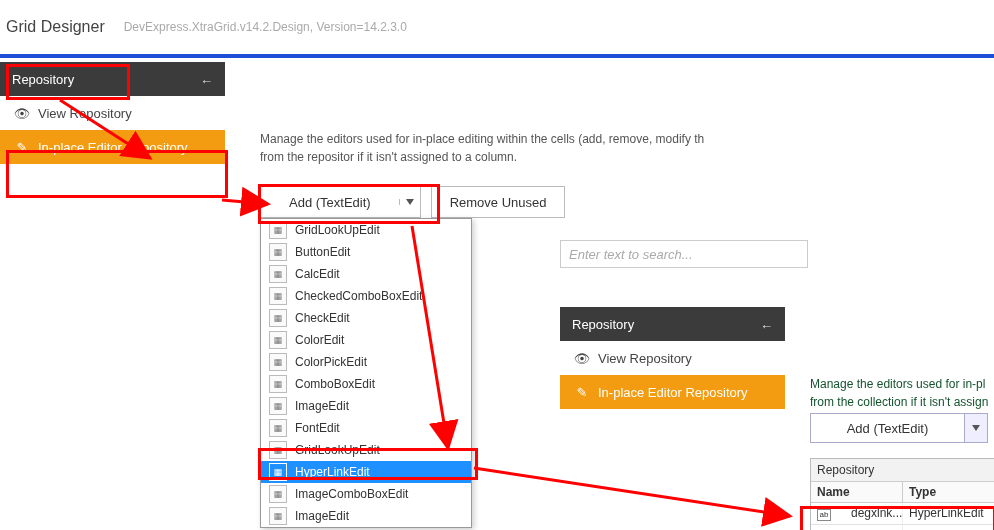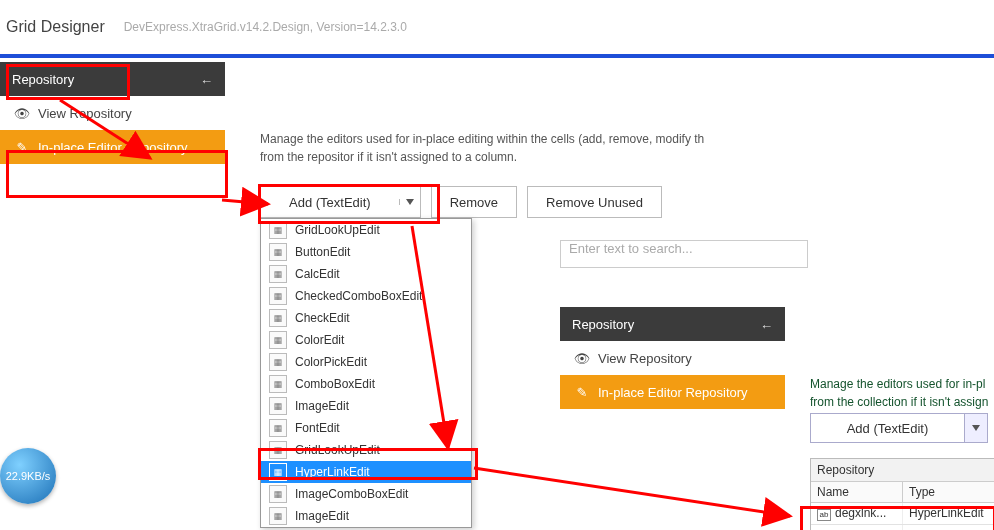--- a/index.html
+++ b/index.html
@@ -14,40 +14,40 @@
   .sb-item{height:34px;display:flex;align-items:center;gap:8px;padding:0 14px;color:#444;cursor:pointer}
   .sb-item .ic{width:16px;height:16px;display:flex;align-items:center;justify-content:center}
   .sb-item.active{background:#f39c12;color:#fff}
   
   .helptext{position:absolute;left:260px;top:72px;width:520px;color:#555;font-size:12px;line-height:1.5}
   .btnrow{position:absolute;left:260px;top:128px;display:flex;gap:10px}
   .btn{height:30px;border:1px solid #bbb;background:#fff;padding:0 18px;display:flex;align-items:center;justify-content:center;cursor:pointer;color:#333;font-size:13px}
   .btn.split{padding:0;display:flex}
   .btn.split .main{padding:0 28px;display:flex;align-items:center}
   .btn.split .dd{width:20px;border-left:1px solid #bbb;display:flex;align-items:center;justify-content:center}
-  .search{position:absolute;left:560px;top:182px;width:230px;height:26px;border:1px solid #ccc;padding:0 8px;color:#aaa;display:flex;align-items:flex-start;}
+  .search{position:absolute;left:560px;top:182px;width:230px;height:26px;border:1px solid #ccc;padding:0 8px;color:#aaa;display:flex;align-items:center;font-style:italic}
   
   .menu{position:absolute;left:260px;top:160px;width:210px;border:1px solid #999;background:#fff;box-shadow:2px 2px 6px rgba(0,0,0,.2)}
   .mi{height:22px;display:flex;align-items:center;gap:8px;padding:0 8px;font-size:12px;cursor:pointer}
   .mi .mic{width:16px;height:16px;border:1px solid #bbb;display:flex;align-items:center;justify-content:center;font-size:9px;color:#777;background:#fafafa}
   .mi.sel{background:#1e90ff;color:#fff}
   .mi.sel .mic{border-color:#fff;background:#1e90ff;color:#fff}
   
   .sb2{position:absolute;left:560px;top:249px;width:225px}
   .help2{position:absolute;left:810px;top:317px;width:184px;color:#14532d;font-size:12px;line-height:1.5}
   .mini-split{position:absolute;left:810px;top:355px;width:176px;height:28px;border:1px solid #aac;display:flex}
   .mini-split .main{flex:1;display:flex;align-items:center;justify-content:center;font-size:13px}
   .mini-split .dd{width:22px;border-left:1px solid #aac;background:#eef;display:flex;align-items:center;justify-content:center}
   .grid{position:absolute;left:810px;top:400px;width:184px;border:1px solid #bbb;font-size:12px}
   .grid .grp{background:#f2f2f2;padding:4px 6px;border-bottom:1px solid #ccc}
   .grid .hdr{display:flex;background:#fafafa;border-bottom:1px solid #ccc}
-  .grid .hdr div{flex:1;padding:3px 6px;font-weight:normal;border-right:1px solid #ccc}
+  .grid .hdr div{flex:1;padding:3px 6px;font-weight:bold;border-right:1px solid #ccc}
   .grid .row{display:flex;border-bottom:1px solid #e2e2e2}
   .grid .row div{flex:1;padding:3px 6px;border-right:1px solid #eee;overflow:hidden;white-space:nowrap}
-  .grid .ric{display:inline-block;width:12px;height:10px;border:1px solid #888;margin-right:4px;font-size:8px;text-align:center;line-height:10px}
+  .grid .ric{display:inline-block;width:12px;height:10px;border:1px solid #888;margin-right:20px;font-size:8px;text-align:center;line-height:10px}
   
   .hl{position:absolute;border:3px solid #ff0000;pointer-events:none}
   
   svg.arrows{position:absolute;left:0;top:0;width:994px;height:506px;pointer-events:none}
   
   .bubble{position:absolute;left:0;top:390px;width:56px;height:56px;border-radius:50%;background:radial-gradient(circle at 35% 30%,#7fd0ff,#1b6fb5);color:#fff;font-size:11px;display:flex;align-items:center;justify-content:center;box-shadow:0 2px 4px rgba(0,0,0,.3)}
   .tri{width:0;height:0;border-left:4px solid transparent;border-right:4px solid transparent;border-top:6px solid #555}
 </style>
 </head>
 <body>
@@ -80,23 +80,20 @@
   </div>
 
   <div class="btnrow">
     <div class="btn split">
       <div class="main">Add (TextEdit)</div>
       <div class="dd">
           <div class="tri"></div>
         </div>
     </div>
     <div class="btn">
-        <span>Remove</span>
-      </div>
-    <div class="btn">
         <span>Remove Unused</span>
       </div>
   </div>
 
   <div class="search">
     <span>Enter text to search...</span>
   </div>
 
   <div class="menu" id="dd-menu">
       <div class="mi">
@@ -193,23 +190,20 @@
     <div class="row">
       <div><span class="ric">ab</span><span>degxlnk...</span></div>
       <div>HyperLinkEdit</div>
     </div>
     <div class="row">
       <div><span class="ric">T</span><span>repositor...</span></div>
       <div>TextEdit</div>
     </div>
   </div>
 
-  <div class="bubble">
-      <span>22.9KB/s</span>
-    </div>
 
   <div class="hl" style="left:6px;top:6px;width:118px;height:30px"></div>
   <div class="hl" style="left:6px;top:92px;width:216px;height:42px"></div>
   <div class="hl" style="left:258px;top:126px;width:176px;height:34px"></div>
   <div class="hl" style="left:258px;top:390px;width:214px;height:26px"></div>
   <div class="hl" style="left:800px;top:448px;width:190px;height:22px"></div>
 
   <svg class="arrows">
     <defs>
       <marker id="ah" markerWidth="12" markerHeight="12" refX="9" refY="5" orient="auto">

